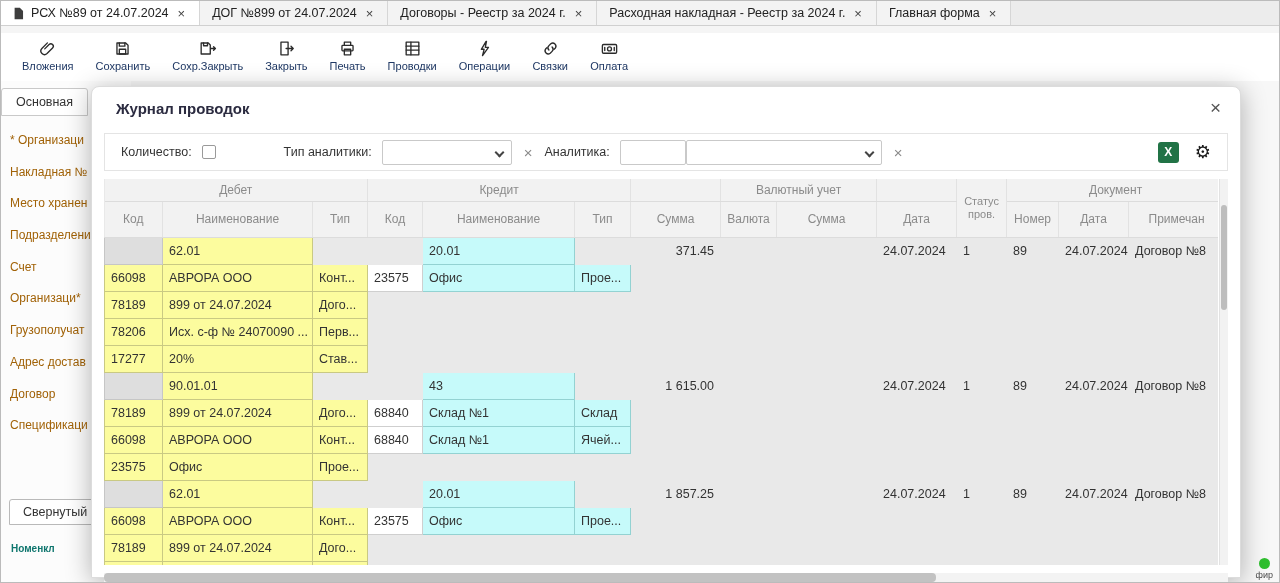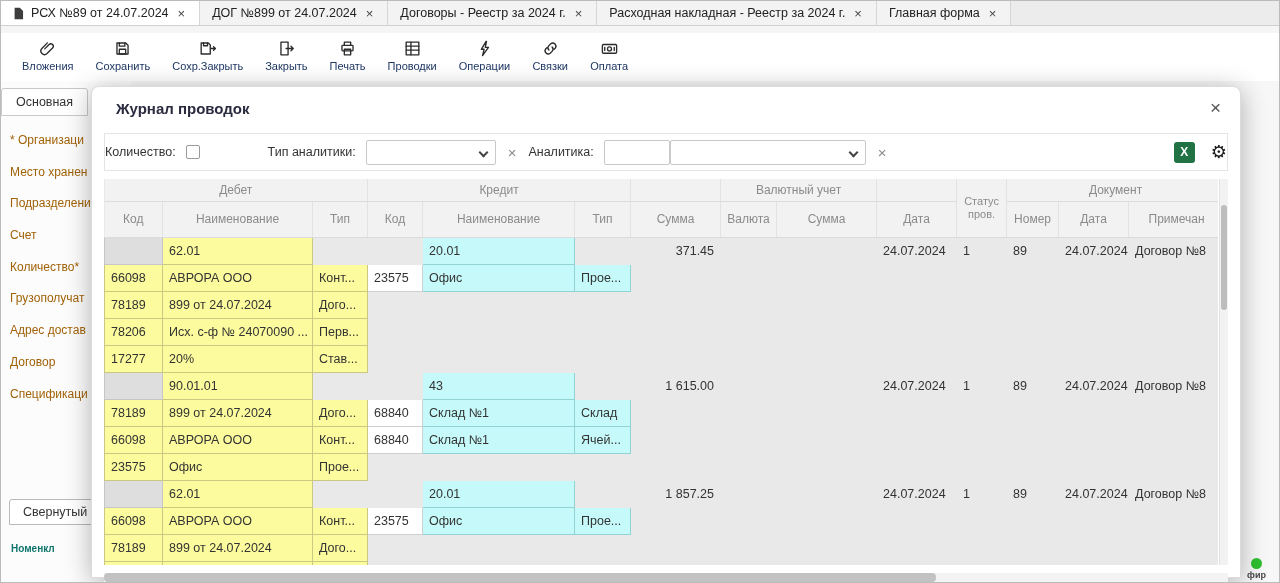--- a/index.html
+++ b/index.html
@@ -54,21 +54,21 @@
     position:absolute; top:85px; left:90px; width:1150px; height:492px;
     background:#fff; border:1px solid #dcdcdc; border-radius:8px 8px 0 0;
     box-shadow:0 4px 26px rgba(0,0,0,.30); z-index:20;
   }
   .modal-header{ position:relative; height:44px; padding:13px 20px 0 24px; }
   .modal-title{ font-size:15px; color:#2b2b40; font-weight:bold; }
   .modal-close{ position:absolute; top:9px; right:14px; font-size:19px; color:#555; line-height:1; padding:2px 5px; cursor:default; }
   
   .filterbar{
     margin:2px 12px 0 12px; height:38px; border:1px solid #e4e4e4; background:#fff;
-    display:flex; align-items:center; padding:0 0; gap:10px; font-size:12.5px; color:#333;
+    display:flex; align-items:center; padding:0 16px; gap:10px; font-size:12.5px; color:#333;
   }
   .flabel{ white-space:nowrap; }
   .checkbox{ width:14px; height:14px; border:1px solid #9a9a9a; border-radius:2px; background:#fff; display:inline-block; }
   .dropdown{
     position:relative; height:25px; border:1px solid #c9c9c9; border-radius:2px; background:#fff; display:inline-block;
   }
   .dropdown .chev{
     position:absolute; right:8px; top:8px; width:7px; height:7px;
     border-right:2px solid #444; border-bottom:2px solid #444; transform:rotate(45deg);
   }
@@ -101,21 +101,21 @@
   .cell-cyan  { background:#c6fafa; border:1px solid #93d2d2 !important; }
   .cell-white { background:#ffffff; border:1px solid #cfcfcf !important; }
   .cell-gray  { background:#dedede; border:1px solid #c6c6c6 !important; }
   td.num{ text-align:right; }
   
   .vscroll{ position:absolute; top:0; right:0; bottom:0; width:9px; background:#f2f2f2; border-left:1px solid #e2e2e2; }
   .vthumb{ position:absolute; top:26px; left:1px; right:1px; height:105px; background:#bdbdbd; border-radius:4px; }
   .hscroll{ position:relative; margin:4px 12px 0 12px; height:9px; background:#f3f3f3; }
   .hthumb{ position:absolute; left:0; top:0; height:100%; width:74%; background:#c2c2c2; border-radius:4px; }
   
-  .status-frag{ position:absolute; right:13px; bottom:2px; display:flex; flex-direction:column; align-items:center; gap:1px; z-index:5;font-weight:bold; }
+  .status-frag{ position:absolute; right:6px; bottom:2px; display:flex; flex-direction:column; align-items:center; gap:1px; z-index:5; }
   .green-dot{ width:11px; height:11px; border-radius:50%; background:#2fbf2f; }
   .frag-label{ font-size:9px; color:#4a4a4a; }
 </style>
 </head>
 <body>
 
 <div class="screen">
 
   <div class="tabbar" id="tabbar">
       <div class="tab active">
@@ -229,24 +229,25 @@
         </span>
         <span class="tool-label">Оплата</span>
       </div>
     </div>
 
   <div class="content">
     <div class="left-panel">
       <div class="lp-tab">Основная</div>
       <div class="lp-fields" id="lp-fields">
           <div class="lp-field">* Организаци</div>
+          <div class="lp-field">Накладная №</div>
           <div class="lp-field">Место хранен</div>
           <div class="lp-field">Подразделени</div>
           <div class="lp-field">Счет</div>
-          <div class="lp-field">Количество*</div>
+          <div class="lp-field">Организаци*</div>
           <div class="lp-field">Грузополучат</div>
           <div class="lp-field">Адрес достав</div>
           <div class="lp-field">Договор</div>
           <div class="lp-field">Спецификаци</div>
         </div>
       <div class="lp-collapsed">Свернутый</div>
       <div class="lp-bottom">Номенкл</div>
     </div>
 
     <div class="status-frag">

